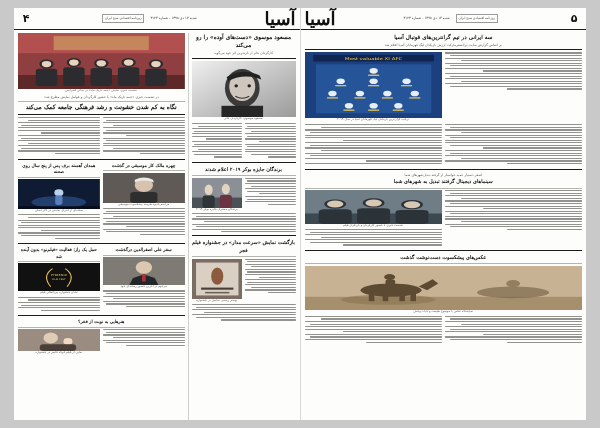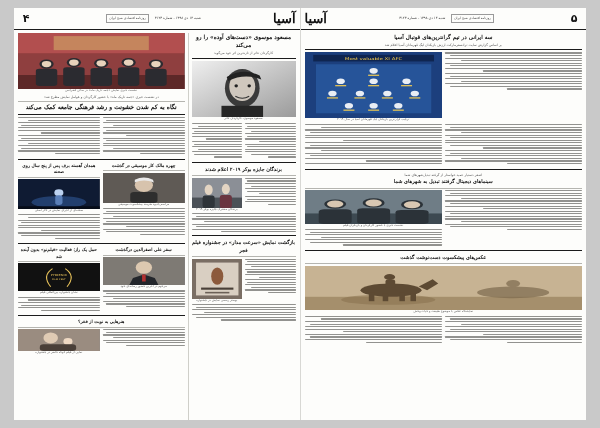--- a/index.html
+++ b/index.html
@@ -15,21 +15,21 @@
 
   
   .masthead{
     position:relative;height:22px;border-bottom:1.2px solid #1b1b1b;
     display:flex;align-items:center;padding:0 4px;box-sizing:border-box;
   }
   .mast-num{
     font-size:11px;font-weight:bold;color:#111;width:16px;text-align:center;
   }
   .mast-logo{
-    font-size:13px;font-weight:bold;color:#111;letter-spacing:1px;
+    font-size:18px;font-weight:bold;color:#111;letter-spacing:1px;
     font-family:"DejaVu Serif","Liberation Serif",serif;
   }
   .mast-mid{flex:1;display:flex;align-items:center;justify-content:center;gap:6px;}
   .mast-box{
     border:0.6px solid #9a9a9a;font-size:3.2px;color:#444;padding:1px 2px;
     line-height:1.3;text-align:center;
   }
   .mast-date{font-size:3.4px;color:#333;line-height:1.3;text-align:center;}
 
   

